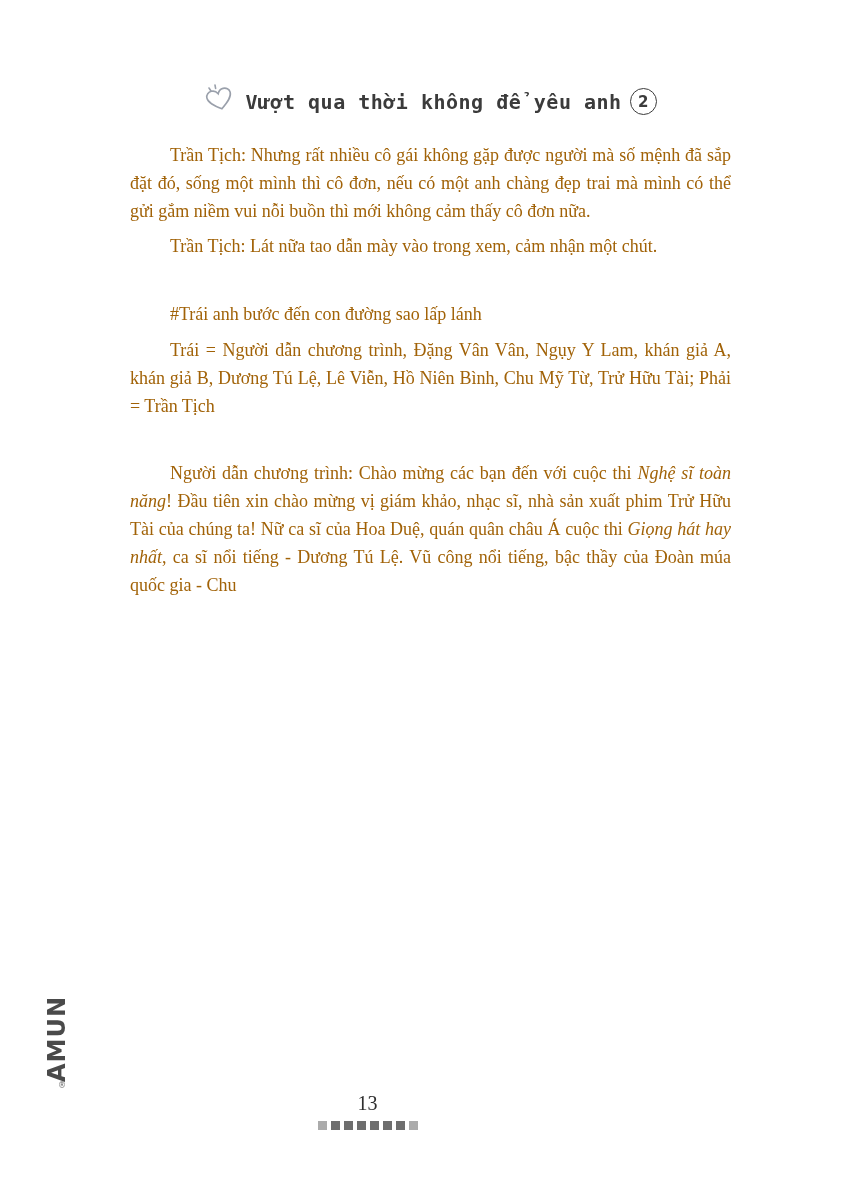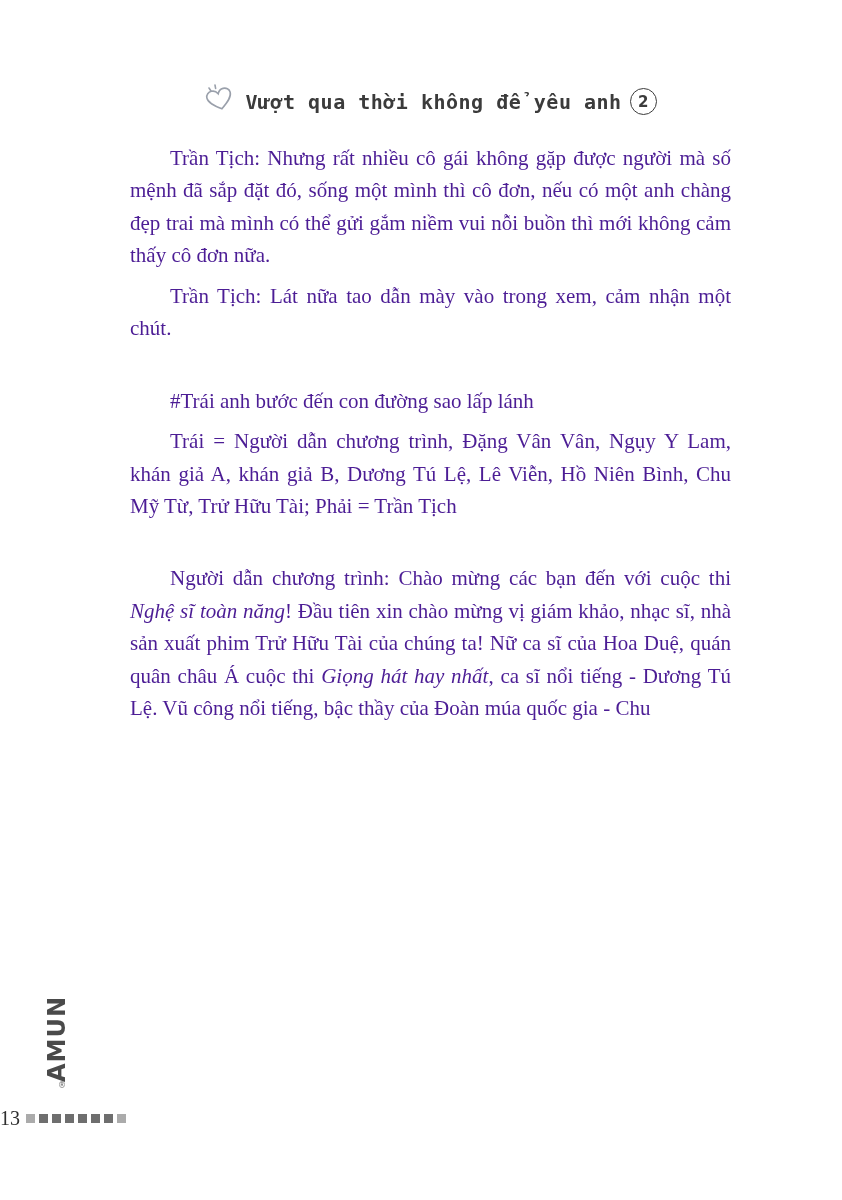--- a/index.html
+++ b/index.html
@@ -37,25 +37,25 @@
     font-size:15px;font-weight:bold;color:#3b3b3b;
     flex:0 0 auto;
   }
   
   .body-text{
     position:absolute;
     top:142px;left:130px;width:601px;
   }
   .para{
     margin:0 0 8px 0;
-    font-size:21px;
+    font-size:18px;
     line-height:1.545;
     text-align:justify;
     text-indent:40px;
-    color:#4c1d95;
+    color:#a16207;
   }
   .para.gap{margin-top:40px;}
   .it{font-style:italic;}
   
   .logo-wrap{
     position:absolute;
     left:28px;top:985px;
     width:60px;height:110px;
   }
   .logo{
@@ -72,21 +72,21 @@
   .logo-reg{
     position:absolute;
     left:30px;top:96px;
     font-size:8px;color:#6a6a6a;
     font-family:"DejaVu Sans", sans-serif;
   }
   
   .footer{
     position:absolute;
     bottom:70px;left:0;width:735px;
-    display:flex;flex-direction:row;align-items:center;gap:6px;
+    display:flex;flex-direction:column;align-items:center;gap:6px;
   }
   .page-number{
     font-size:20px;color:#2e2e2e;
   }
   .squares{display:flex;gap:4px;align-items:center;}
   .sq{width:9px;height:9px;display:inline-block;}
 </style>
 </head>
 <body>
 

